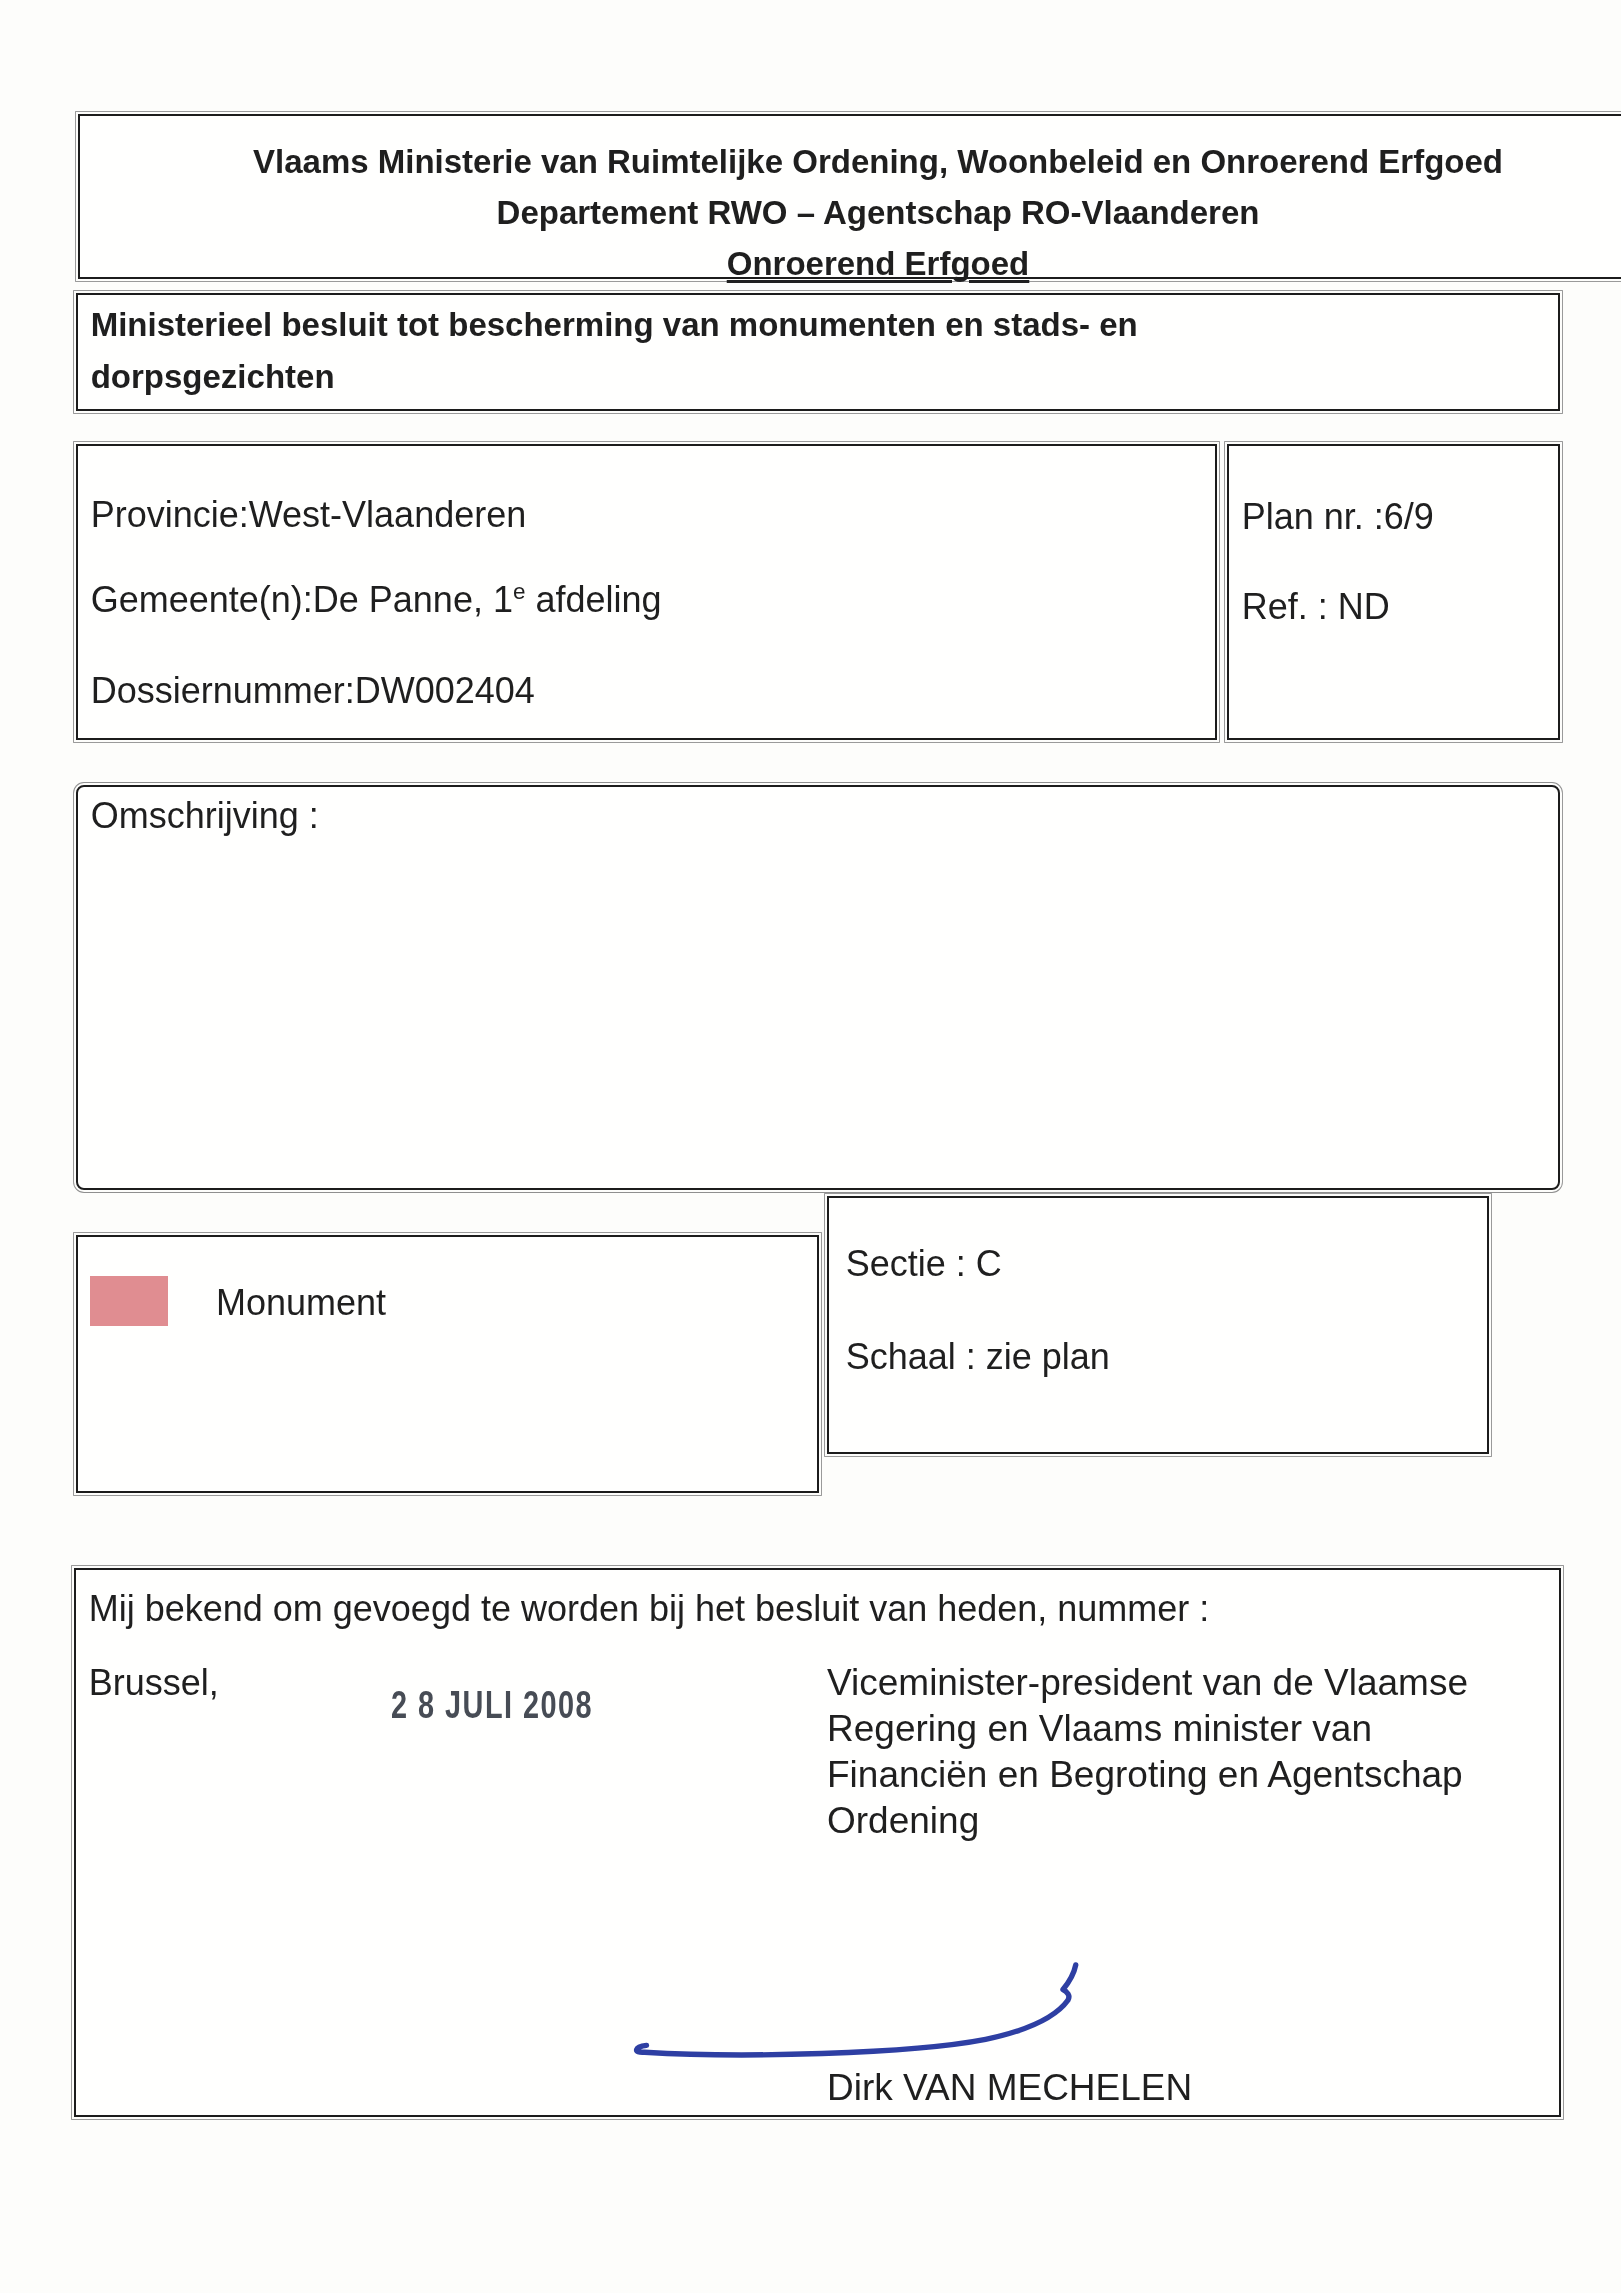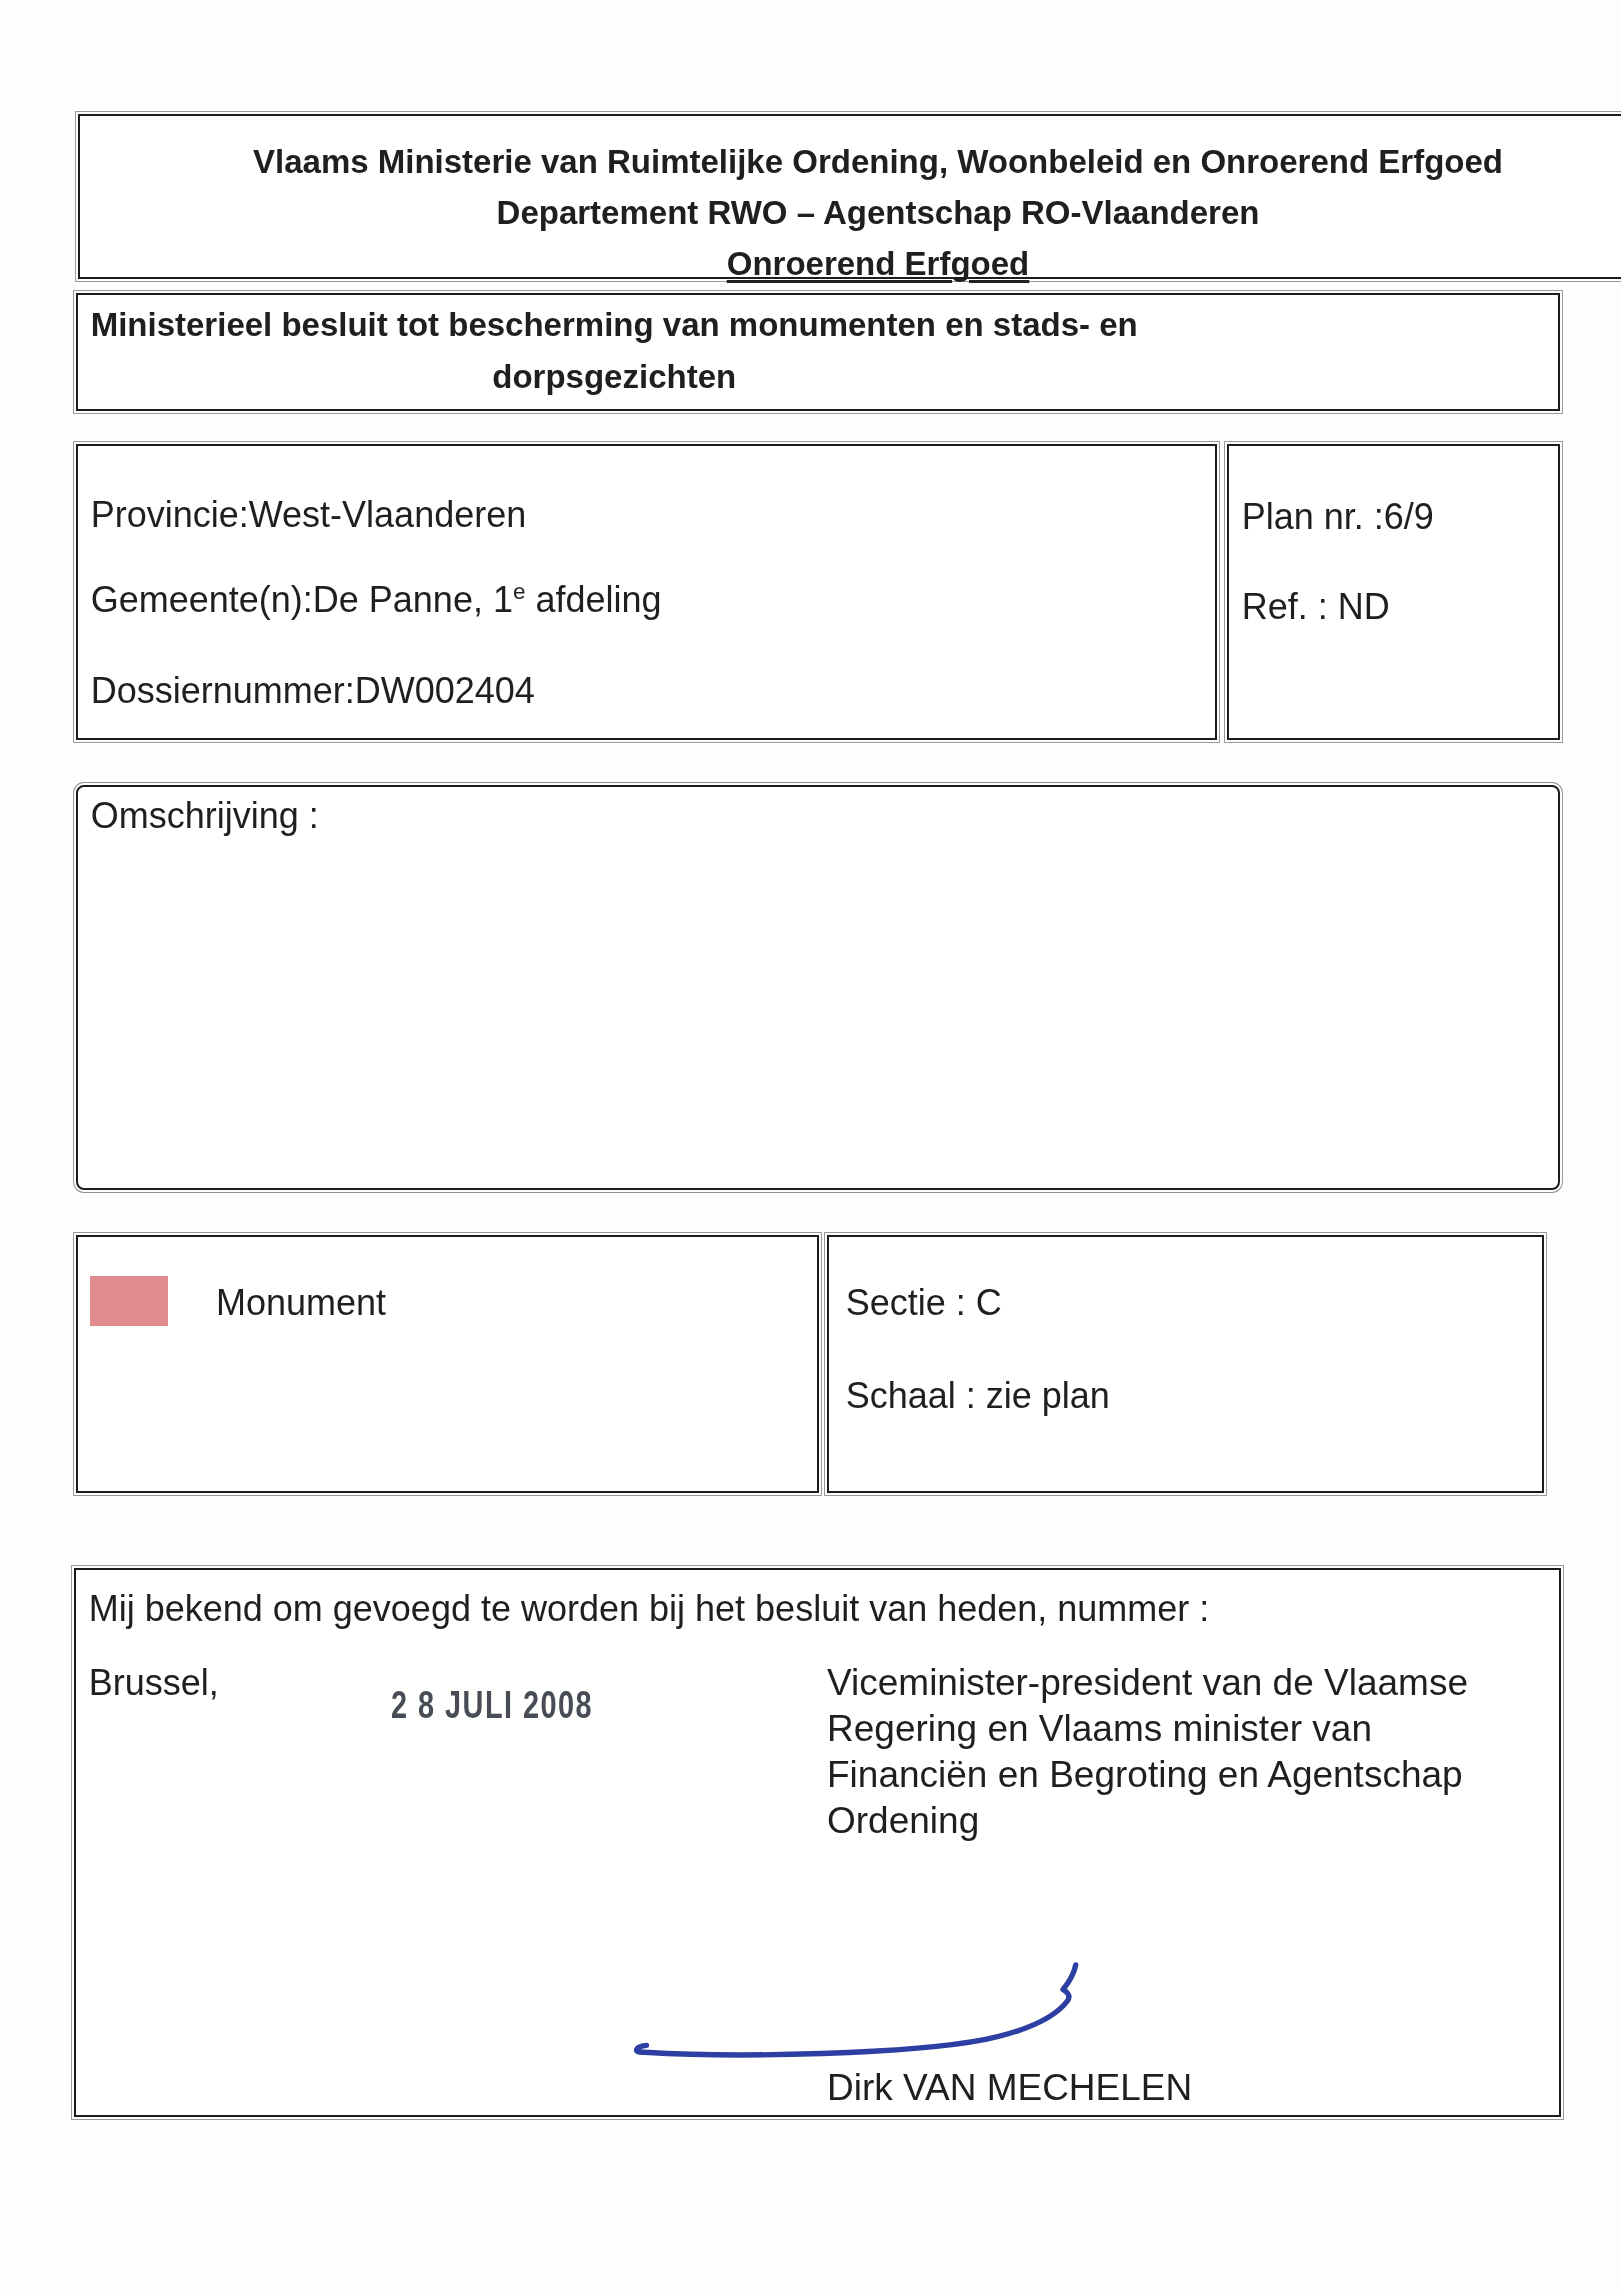--- a/index.html
+++ b/index.html
@@ -15,21 +15,21 @@
     position:absolute;
     box-sizing:border-box;
     background:#fffffe;
     border:2.9px solid #1c1c1c;
     box-shadow:0 0 0 2px #fdfdfb, 0 0 0 2.9px #8f8f8f;
   }
   .t{position:absolute;white-space:nowrap;font-size:36px;line-height:1.25;}
   
   .hdr-line{text-align:center;font-weight:bold;font-size:33px;line-height:51px;}
   .hdr-underline{text-decoration:underline;text-decoration-thickness:2.9px;text-underline-offset:4.9px;}
-  .subj-line{font-weight:bold;font-size:33px;line-height:52px;white-space:nowrap;text-align:center;}
+  .subj-line{font-weight:bold;font-size:33px;line-height:52px;white-space:nowrap;}
   .sup{font-size:22.5px;vertical-align:12.7px;}
   .swatch{position:absolute;width:78px;height:50px;}
   .stamp{
     position:absolute;
     font-weight:bold;font-size:39px;letter-spacing:2px;
     color:#474c55;
     transform:scaleX(0.74);
     transform-origin:left top;
     white-space:nowrap;
   }
@@ -69,21 +69,21 @@
     <div class="t" style="left:12.7px;top:5.9px;line-height:45px;white-space:nowrap;">
       <div>Omschrijving :</div>
     </div>
   </div>
 
   <div class="box" style="left:76px;top:1235px;width:743px;height:258px;">
     <div class="swatch" style="left: 11.8px; top: 39px; background: rgb(224, 141, 145);"></div>
     <div class="t" style="left:138px;top:43px;">Monument</div>
   </div>
 
-  <div class="box" style="left:827px;top:1235px;width:717px;height:258px;">
+  <div class="box" style="left:827px;top:1196px;width:662px;height:258px;">
     <div class="t" style="left:16.7px;top:43px;">Sectie : C</div>
     <div class="t" style="left:16.7px;top:136px;">Schaal : zie plan</div>
   </div>
 
   <div class="box" style="left:74px;top:1568px;width:1487px;height:549px;">
     <div class="t" style="left:12.7px;top:15.7px;">Mij bekend om gevoegd te worden bij het besluit van heden, nummer :</div>
     <div class="t" style="left:12.7px;top:90px;">Brussel,</div>
     <div class="stamp" style="left:315px;top:113px;">2 8 JULI 2008</div>
 
     <div class="minister" style="position:absolute;left:751px;top:90px;">

